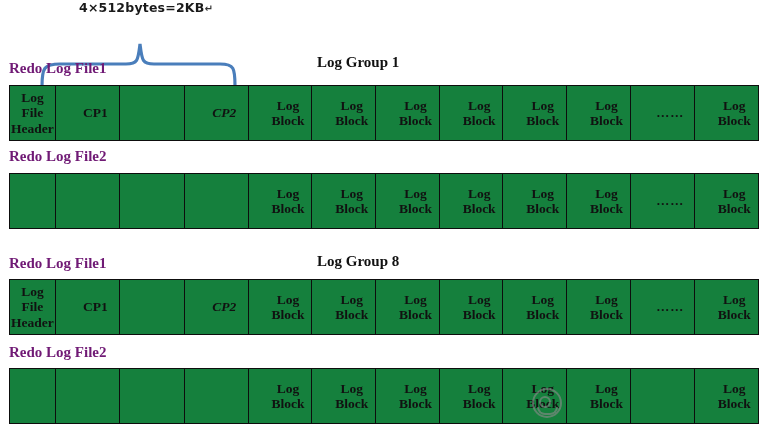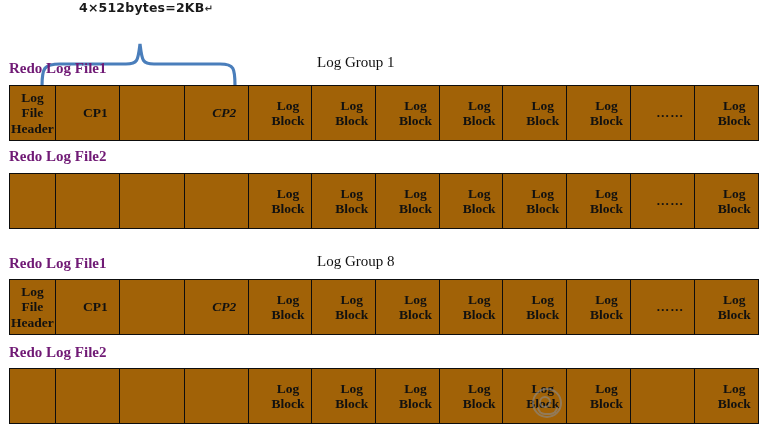--- a/index.html
+++ b/index.html
@@ -24,21 +24,21 @@
     white-space:nowrap;
   }
   .brace-label .pilcrow{font-size:10px;color:#333;}
   .brace-svg{position:absolute;left:30px;top:18px;}
 
   
   .group-title{
     position:absolute;
     font-family:"Liberation Serif", serif;
     font-size:15px;
-    font-weight:400;
+    font-weight:700;
     color:#111;
     white-space:nowrap;
   }
 
   
   .file-label{
     position:absolute;
     font-family:"Liberation Serif", serif;
     font-size:15px;
     font-weight:700;
@@ -48,21 +48,21 @@
 
   
   .strip{
     position:absolute;
     left:5px;
     width:750px;
     height:56px;
     display:flex;
     box-sizing:border-box;
     border:1.6px solid #0d0d0d;
-    background:#a16207;
+    background:#15803d;
     gap:16px;
   }
   .cell{
     box-sizing:border-box;
     border-right:1.6px solid #0d0d0d;
     display:flex;
     align-items:center;
     justify-content:center;
     text-align:center;
     font-family:"Liberation Serif", serif;

